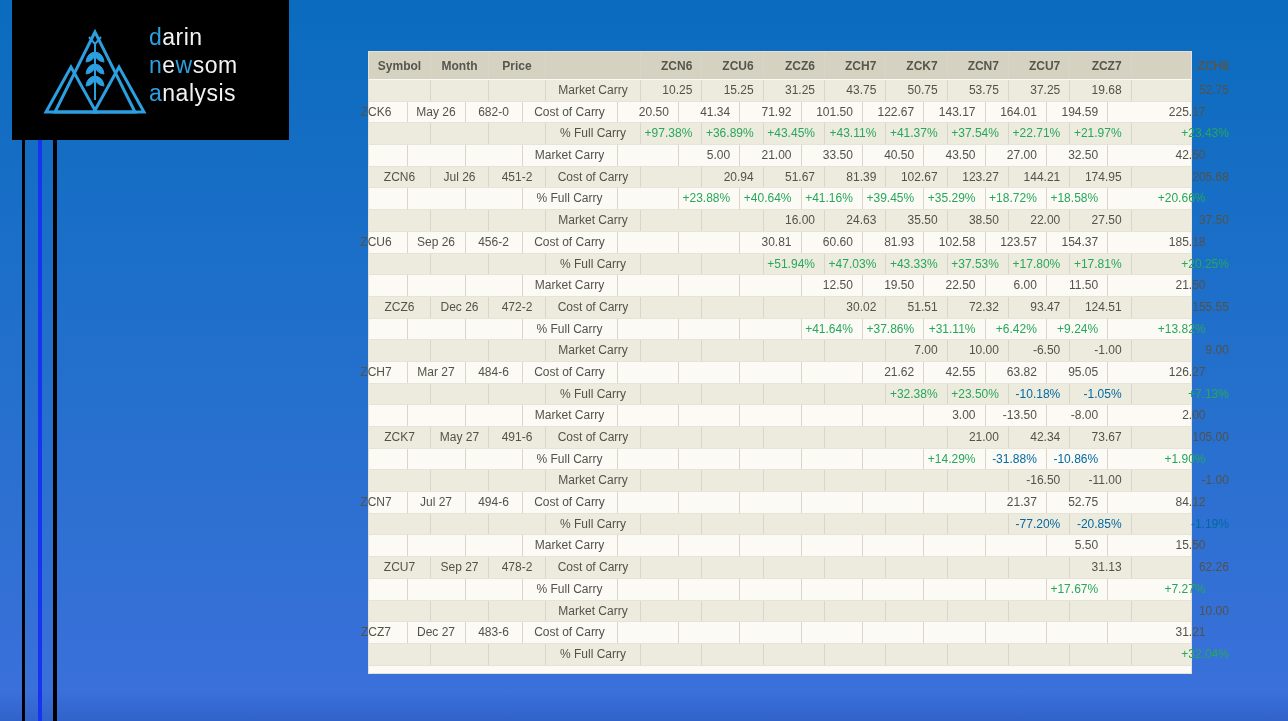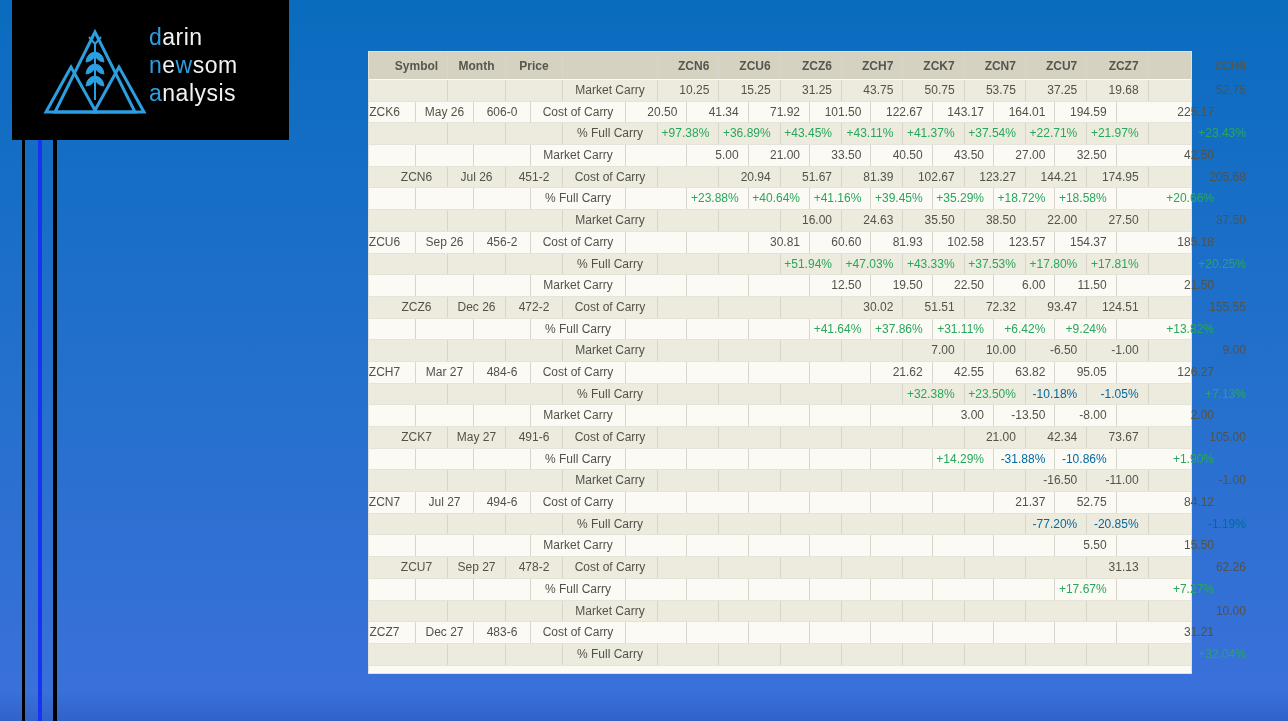--- a/index.html
+++ b/index.html
@@ -18,21 +18,21 @@
   .vline{position:absolute;top:140px;height:581px;}
   .vline.k1{left:22px;width:3px;background:#000;}
   .vline.b1{left:38px;width:4px;background:#1533f0;}
   .vline.k2{left:53px;width:4px;background:#000;}
   
   .carry-table{
     position:absolute;left:368px;top:51px;width:824px;background:#fbfaf5;
     font-size:12px;color:#53524a;border:1px solid #e3e1d6;box-sizing:border-box;
   }
   .t-row{display:flex;height:21.7px;line-height:21.7px;box-sizing:border-box;
-    border-bottom:1px solid #e6e4d9;padding-left:17px;}
+    border-bottom:1px solid #e6e4d9;}
   .t-row.header{height:28px;line-height:28px;background:#d6d2c1;font-weight:bold;
     color:#57564e;border-bottom:1px solid #fbfaf5;}
   .t-row.beige{background:#edebde;}
   .t-row.white{background:#fbfaf5;justify-content:center;}
   .t-row.stub{height:7px;border-bottom:none;background:#fbfaf5;}
   .t-cell{box-sizing:border-box;border-right:1px solid #d8d6cb;overflow:hidden;
     white-space:nowrap;flex:none;}
   .t-cell:last-child{border-right:none;margin-left:45px;}
   .c0{width:62px;text-align:center;}
   .c1{width:58px;text-align:center;}
@@ -100,21 +100,21 @@
       <div class="t-cell cnum">43.75</div>
       <div class="t-cell cnum">50.75</div>
       <div class="t-cell cnum">53.75</div>
       <div class="t-cell cnum">37.25</div>
       <div class="t-cell cnum">19.68</div>
       <div class="t-cell cnum">52.75</div>
     </div>
     <div class="t-row white">
       <div class="t-cell c0">ZCK6</div>
       <div class="t-cell c1">May 26</div>
-      <div class="t-cell c2">606-0</div>
+      <div class="t-cell c2">682-0</div>
       <div class="t-cell c3">Cost of Carry</div>
       <div class="t-cell cnum">20.50</div>
       <div class="t-cell cnum">41.34</div>
       <div class="t-cell cnum">71.92</div>
       <div class="t-cell cnum">101.50</div>
       <div class="t-cell cnum">122.67</div>
       <div class="t-cell cnum">143.17</div>
       <div class="t-cell cnum">164.01</div>
       <div class="t-cell cnum">194.59</div>
       <div class="t-cell cnum">225.17</div>

